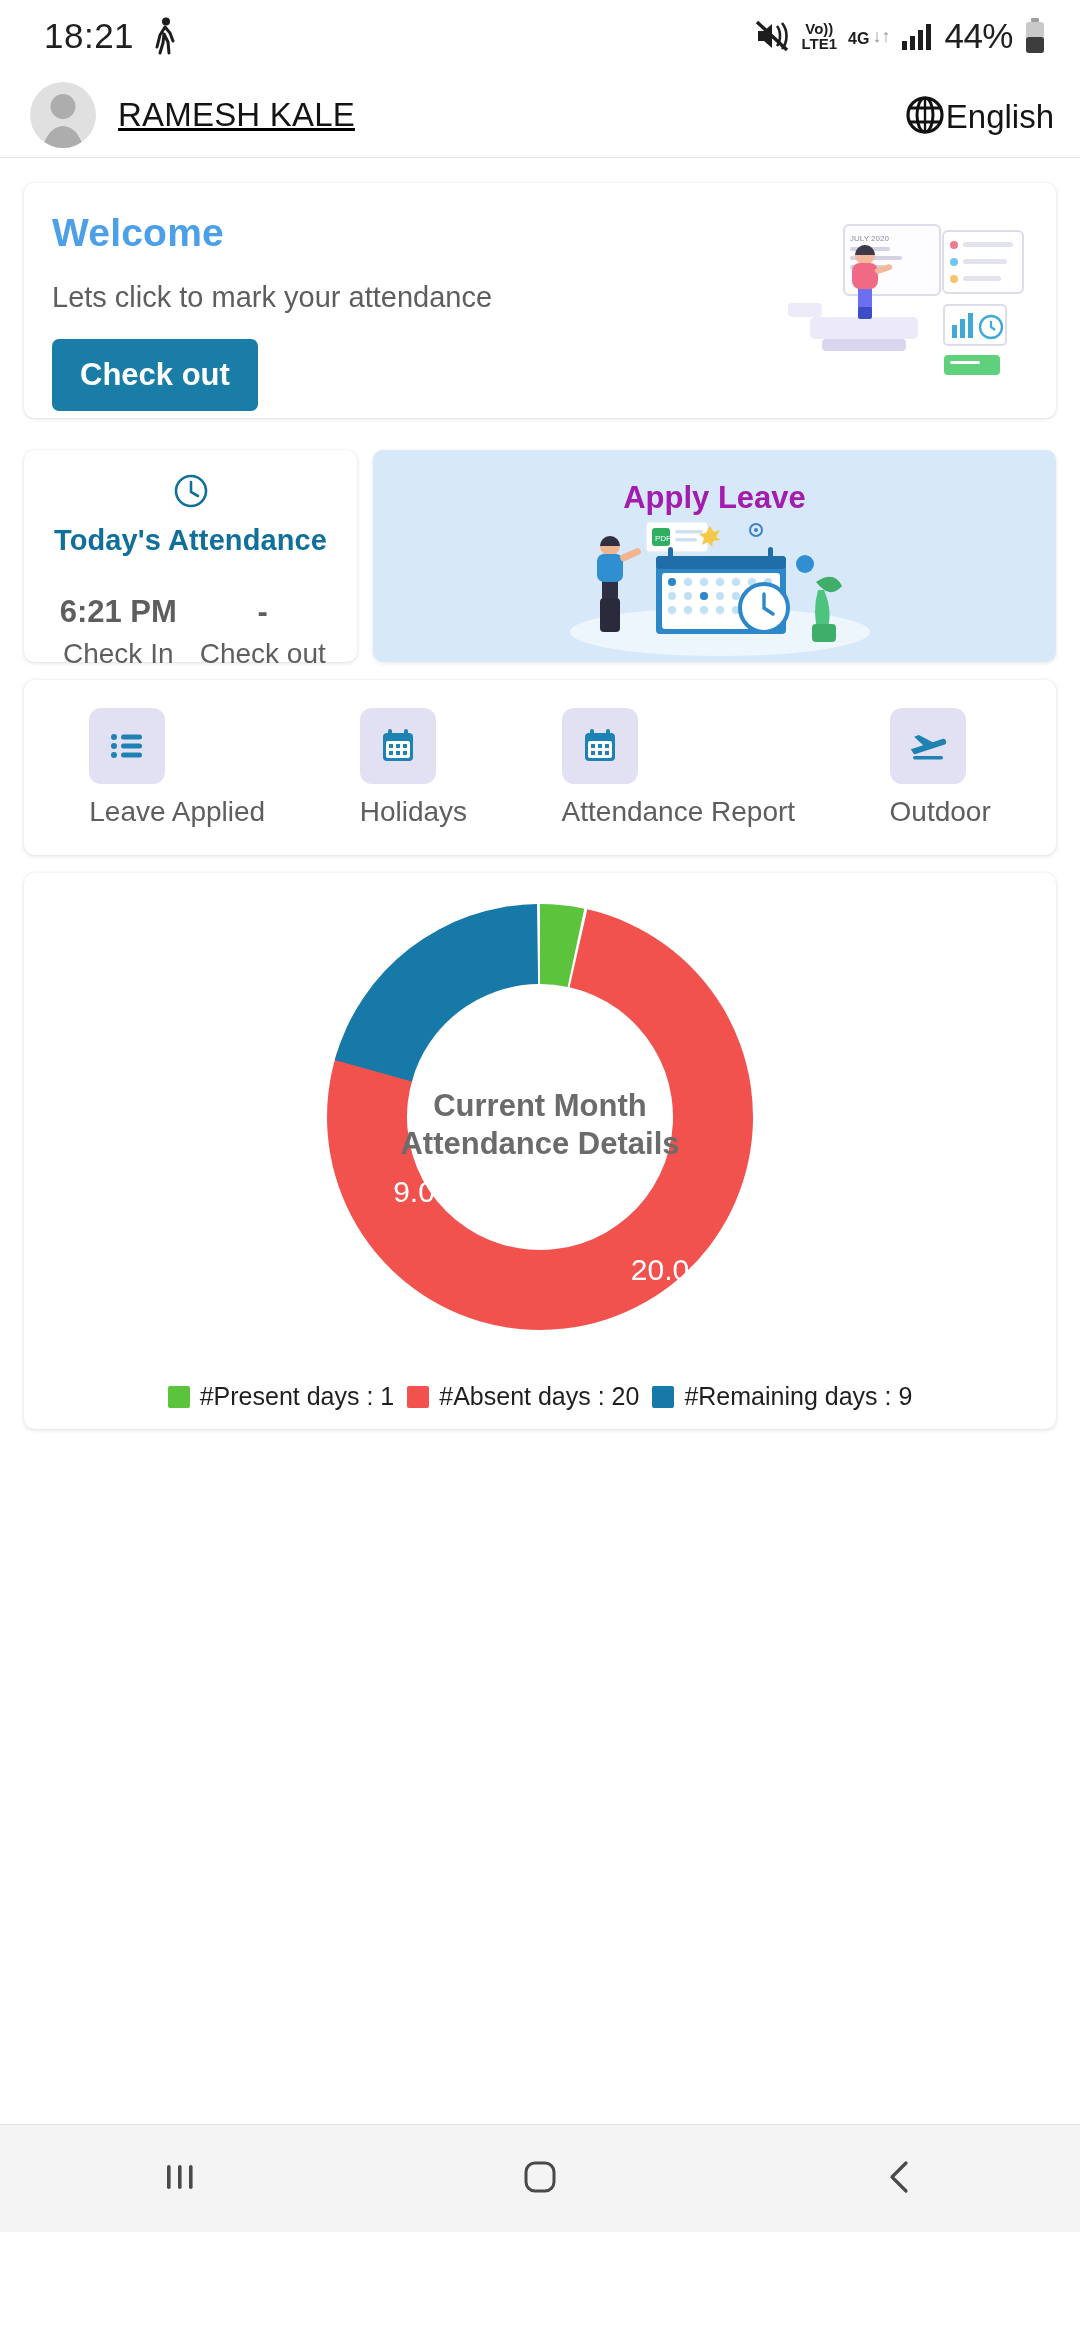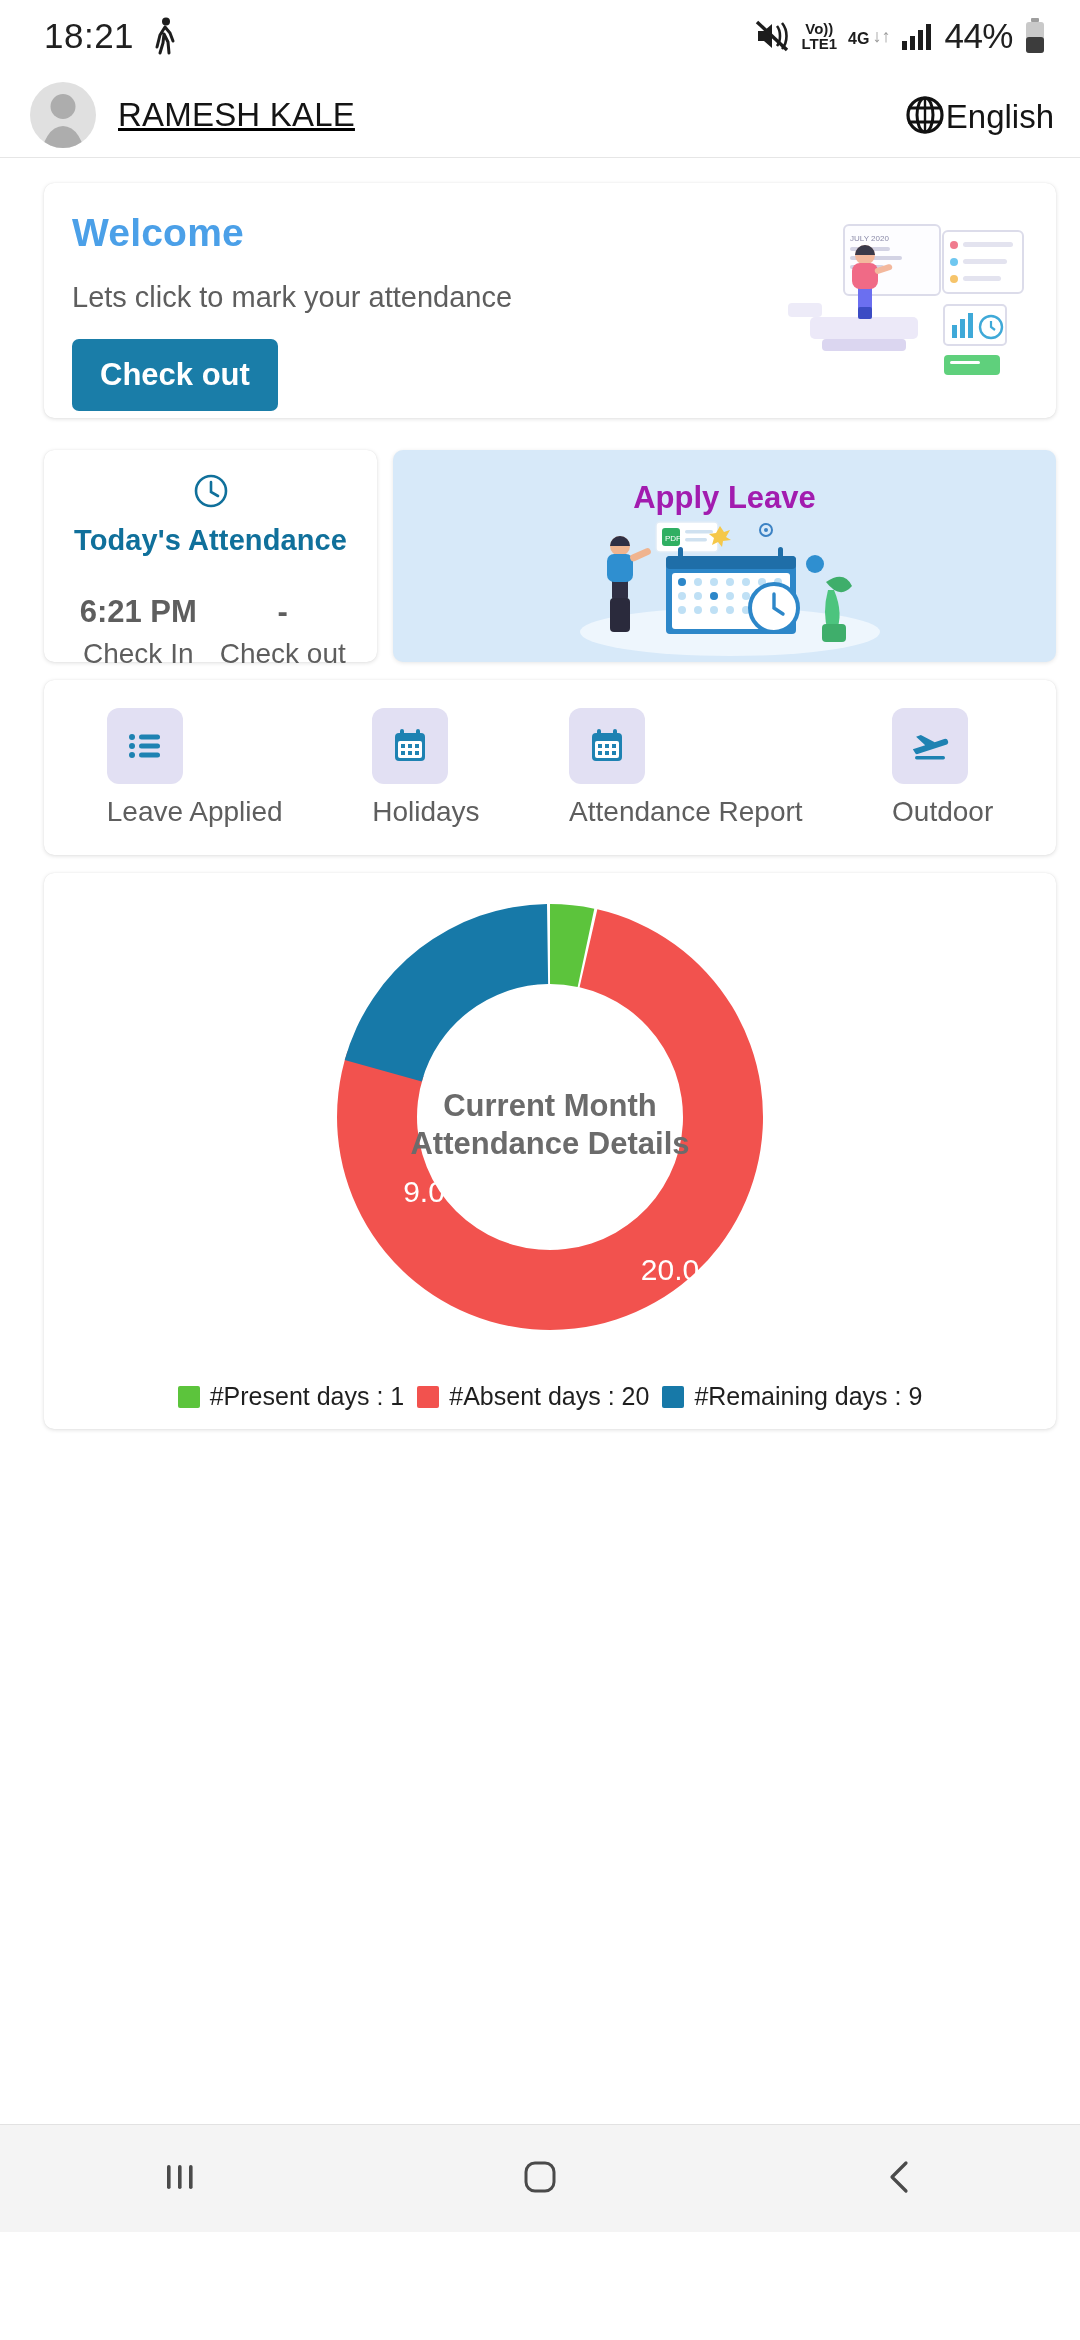--- a/index.html
+++ b/index.html
@@ -46,21 +46,21 @@
   }
   .avatar::after {
     content: ""; position: absolute; left: 50%; bottom: -12px; transform: translateX(-50%);
     width: 44px; height: 34px; border-radius: 50% 50% 0 0 / 100% 100% 0 0; background: #adadad;
   }
   .username { font-size: 33px; color: #141414; letter-spacing: 0.2px; }
   .lang { display: flex; align-items: flex-end; gap: 0; }
   .lang-label { font-size: 33px; color: #141414; }
 
   
-  .body { flex: 1 1 auto; background: #ffffff; padding: 0 24px; overflow: hidden; margin-left: 20px; }
+  .body { flex: 1 1 auto; background: #ffffff; padding: 0 24px; overflow: hidden; }
 
   .card {
     background: #ffffff;
     border-radius: 10px;
     box-shadow: 0 1px 4px rgba(0,0,0,0.13), 0 0 1px rgba(0,0,0,0.10);
   }
 
   
   .welcome { margin-top: 25px; height: 235px; position: relative; padding: 28px 30px 0 28px; overflow: hidden; }
   .welcome-title { color: #4ba0e8; font-size: 39px; font-weight: bold; letter-spacing: 0.2px; }

